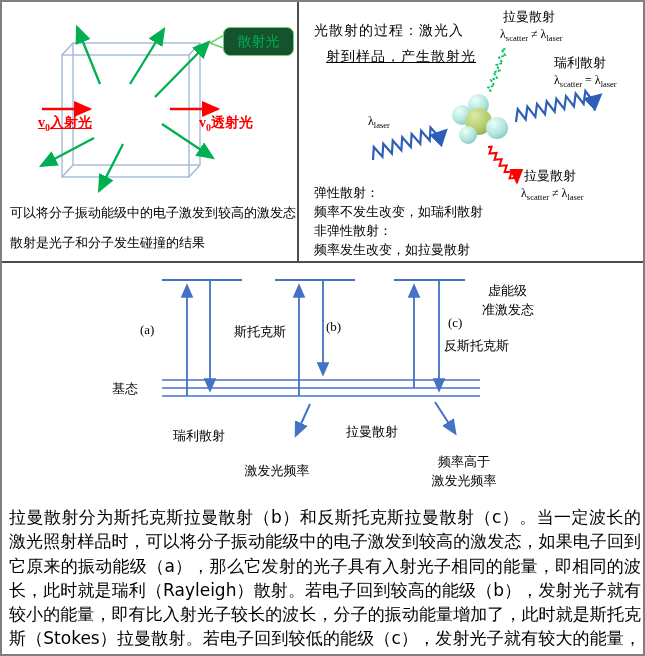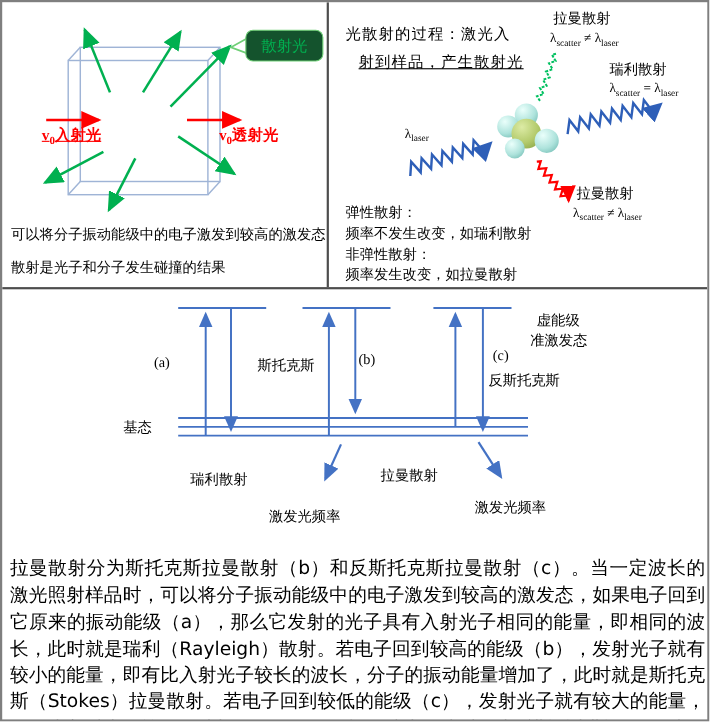--- a/index.html
+++ b/index.html
@@ -168,18 +168,19 @@
   <div class="abs cn13" style="left:486px;top:280px;">虚能级</div>
   <div class="abs cn13" style="left:480px;top:299px;">准激发态</div>
   <div class="abs cn13" style="left:110px;top:378px;">基态</div>
   <div class="abs cn13" style="left:171px;top:425px;">瑞利散射</div>
   <div class="abs cn13" style="left:344px;top:421px;">拉曼散射</div>
 
   <div class="abs cn13 center-block" style="left:215px;top:459px;width:120px;">
     <div>激发光频率</div>
   </div>
   <div class="abs cn13 center-block" style="left:402px;top:450px;width:120px;">
+    <div>频率高于</div>
     <div>激发光频率</div>
   </div>
 
   <div class="para">拉曼散射分为斯托克斯拉曼散射（b）和反斯托克斯拉曼散射（c）。当一定波长的激光照射样品时，可以将分子振动能级中的电子激发到较高的激发态，如果电子回到它原来的振动能级（a），那么它发射的光子具有入射光子相同的能量，即相同的波长，此时就是瑞利（Rayleigh）散射。若电子回到较高的能级（b），发射光子就有较小的能量，即有比入射光子较长的波长，分子的振动能量增加了，此时就是斯托克斯（Stokes）拉曼散射。若电子回到较低的能级（c），发射光子就有较大的能量，即有比入射光子较短的波长，分子的振动能量减小，此时称为反斯托克斯拉曼散射。</div>
 
 </div>
 
 </body></html>

